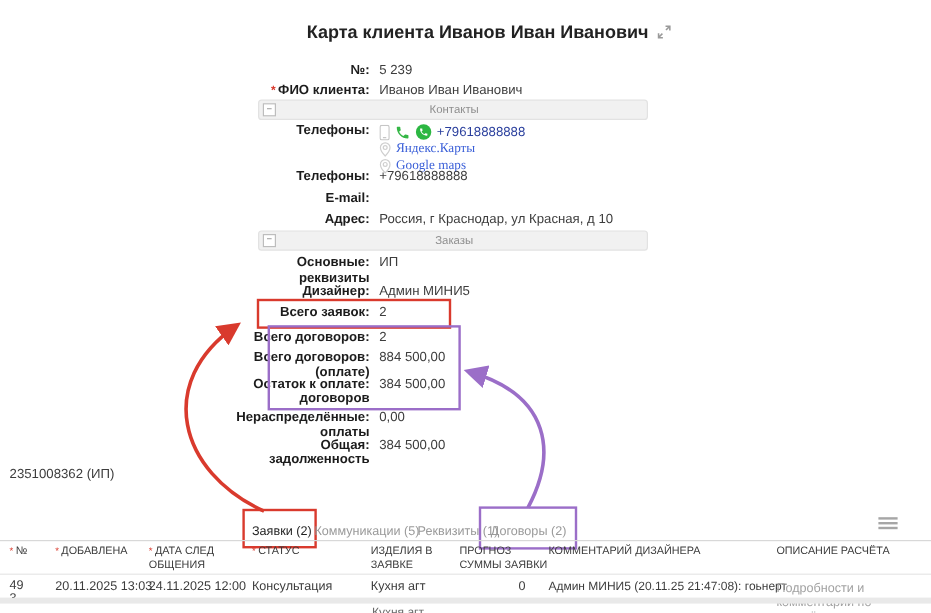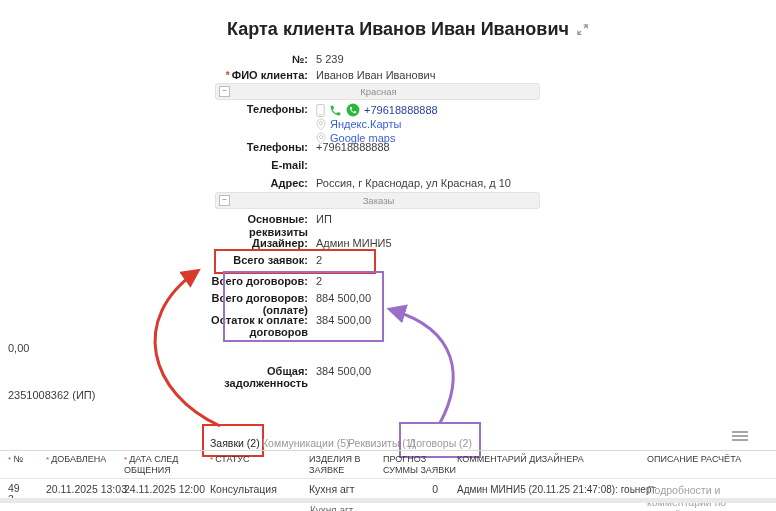--- a/index.html
+++ b/index.html
@@ -3,38 +3,38 @@
 <meta charset="utf-8">
 <style>
   html,body{margin:0;padding:0;}
   body{
     width:776px;height:511px;position:relative;overflow:hidden;
     background:#ffffff;font-family:"Liberation Sans",sans-serif;
     -webkit-font-smoothing:antialiased;
   }
   
   .title-row{position:absolute;top:19px;left:0;width:772px;padding-left:44px;box-sizing:border-box;
-    text-align:center;font-size:18px;font-weight:bold;color:#222;}
+    text-align:center;font-size:15px;font-weight:bold;color:#222;}
   .expand-ic{display:inline-block;vertical-align:-1px;margin-left:7px;}
   
   .frow{position:absolute;left:0;width:776px;display:flex;line-height:13px;}
   .flabel{width:308px;text-align:right;font-size:11px;font-weight:bold;color:#1c1c1c;}
   .fvalue{margin-left:8px;font-size:11px;color:#3d3d3d;}
   .req{color:#d93a2d;margin-right:2px;font-size:10px;}
   .tight{line-height:12px;}
   
   .secbar{position:absolute;left:215px;width:323px;height:15px;background:#f1f1f1;
     border:1px solid #e2e2e2;border-radius:3px;display:flex;align-items:center;}
   .collapse-btn{width:9px;height:9px;margin-left:3px;border:1px solid #bdbdbd;background:#fff;
     font-size:8px;line-height:8px;text-align:center;color:#777;cursor:pointer;}
   .sectitle{flex:1;text-align:center;font-size:9.5px;color:#8f8f8f;margin-left:-12px;}
   
   .cline{display:flex;align-items:center;height:14px;}
   .cline .ic{margin-right:4px;display:flex;align-items:center;}
-  a.lnk{color:#3a5fd8;text-decoration:none;font-size:11px;}
+  a.lnk{color:#3a5fd8;text-decoration:none;font-size:11px;font-family:Liberation Serif, serif;}
   a.phone-lnk{color:#2a3f9d;text-decoration:none;font-size:11px;}
   
   .red-field-box{position:absolute;left:214px;top:249px;width:158px;height:21px;border:2px solid #d93a2d;}
   .purple-field-box{position:absolute;left:223px;top:271px;width:157px;height:67px;border:2px solid #9b6ec8;}
   .red-tab-box{position:absolute;left:202px;top:424px;width:58px;height:29px;border:2px solid #d93a2d;background:transparent;}
   .purple-tab-box{position:absolute;left:399px;top:422px;width:78px;height:32px;border:2px solid #9b6ec8;}
   .arrows{position:absolute;left:0;top:0;z-index:6;pointer-events:none;}
   
   .tab{position:absolute;top:437px;font-size:10.5px;color:#9a9a9a;cursor:pointer;white-space:nowrap;}
   .tab.active{color:#1f1f1f;font-weight:normal;}
@@ -65,21 +65,21 @@
   <div class="fvalue">5 239</div>
 </div>
 
 <div class="frow" style="top:69px">
   <div class="flabel"><span class="req">*</span><span>ФИО клиента:</span></div>
   <div class="fvalue">Иванов Иван Иванович</div>
 </div>
 
 <div class="secbar" style="top:83px">
   <div class="collapse-btn">−</div>
-  <div class="sectitle">Красная</div>
+  <div class="sectitle">Контакты</div>
 </div>
 
 <div class="frow" style="top:103px">
   <div class="flabel">Телефоны:</div>
   <div class="fvalue">
     <div class="cline">
       <span class="ic">
           <svg width="9" height="13" viewBox="0 0 9 14">
             <rect x="0.5" y="0.5" width="8" height="13" rx="1.5" fill="none" stroke="#c6c6c6"></rect>
             <line x1="3" y1="11.5" x2="6" y2="11.5" stroke="#c6c6c6"></line>
@@ -163,20 +163,21 @@
   <div class="flabel"><span>Всего договоров:</span><br><span>(оплате)</span></div>
   <div class="fvalue">884 500,00</div>
 </div>
 
 <div class="frow tight" style="top:314px">
   <div class="flabel"><span>Остаток к оплате:</span><br><span>договоров</span></div>
   <div class="fvalue">384 500,00</div>
 </div>
 
 <div class="frow tight" style="top:342px">
+  <div class="flabel"><span>Нераспределённые:</span><br><span>оплаты</span></div>
   <div class="fvalue">0,00</div>
 </div>
 
 <div class="frow tight" style="top:365px">
   <div class="flabel"><span>Общая:</span><br><span>задолженность</span></div>
   <div class="fvalue">384 500,00</div>
 </div>
 
 <div class="frow" style="top:389px">
   <div class="fvalue">2351008362 (ИП)</div>

